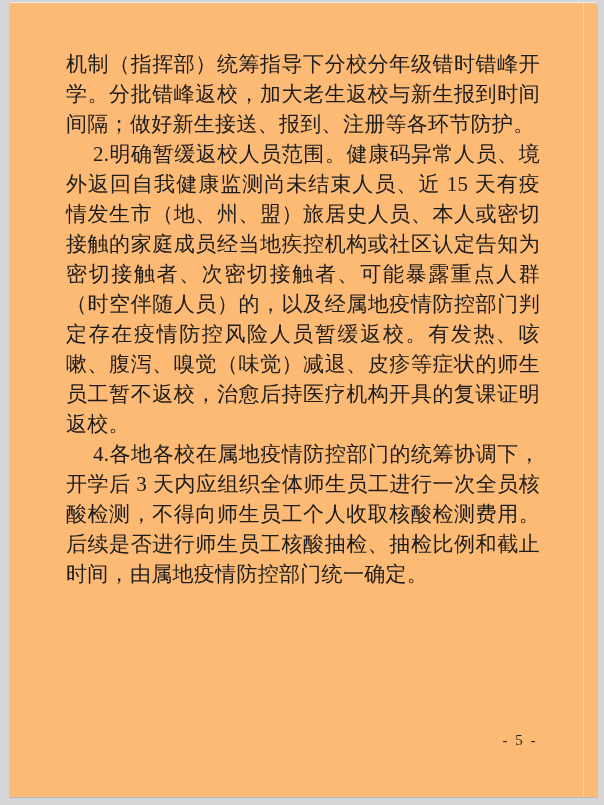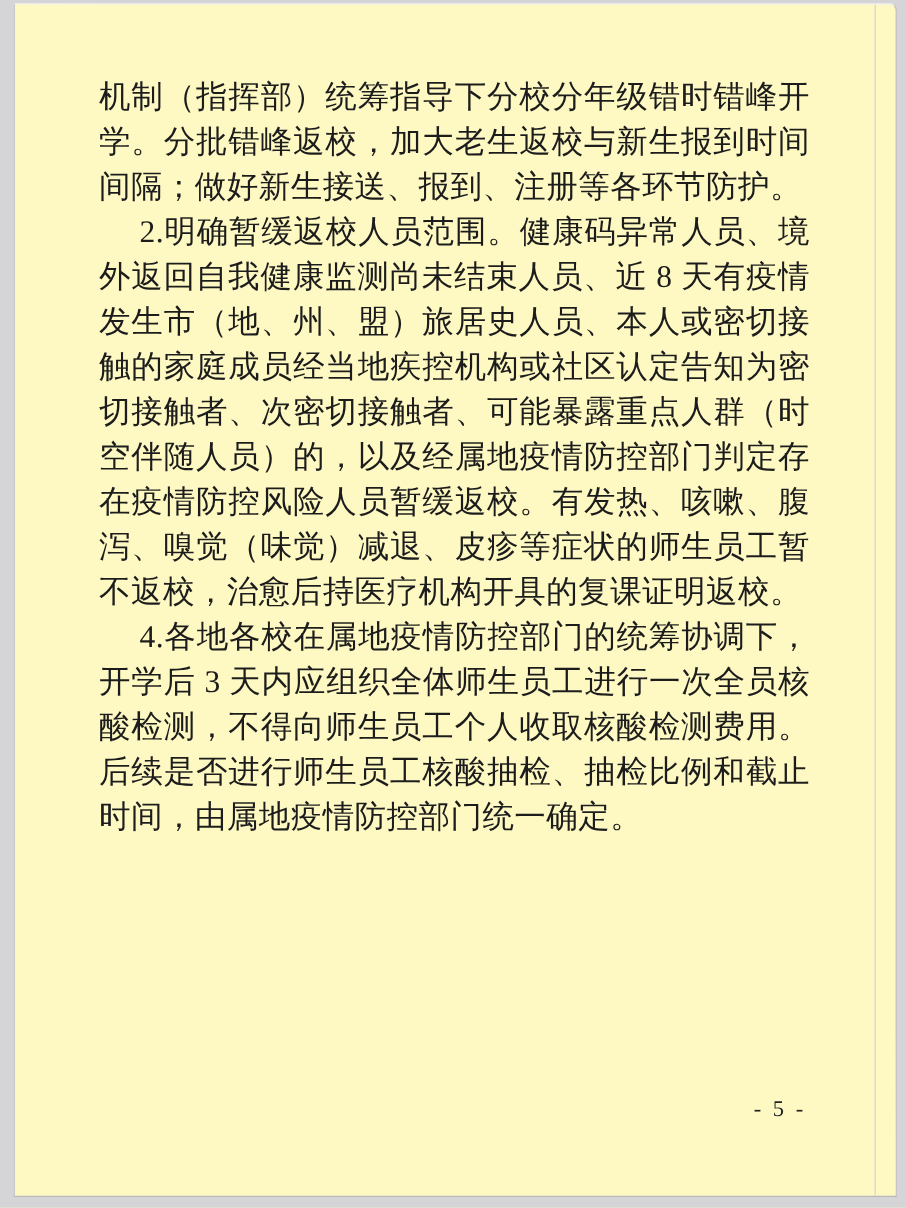--- a/index.html
+++ b/index.html
@@ -16,21 +16,21 @@
     width: 604px;
     height: 805px;
     background: #d5d5d7;
   }
   .page {
     position: absolute;
     left: 9px;
     top: 2px;
     width: 589px;
     height: 796px;
-    background: #fef9c3;
+    background: #fdba74;
     border-left: 1px solid #c9c9cb;
     border-right: 1px solid #c6c6c8;
     border-bottom: 1px solid #b9b9bb;
     border-top: 1px solid #ebebed;
     border-top-right-radius: 5px;
     box-sizing: border-box;
   }
   .scan-edge-line {
     position: absolute;
     top: 0;
@@ -70,18 +70,18 @@
   }
 </style>
 </head>
 <body>
 
 <div class="viewport">
   <div class="page">
     <div class="scan-edge-line"></div>
     <div class="content">
       <p>机制（指挥部）统筹指导下分校分年级错时错峰开学。分批错峰返校，加大老生返校与新生报到时间间隔；做好新生接送、报到、注册等各环节防护。</p>
-      <p class="indent">2.明确暂缓返校人员范围。健康码异常人员、境外返回自我健康监测尚未结束人员、近 8 天有疫情发生市（地、州、盟）旅居史人员、本人或密切接触的家庭成员经当地疾控机构或社区认定告知为密切接触者、次密切接触者、可能暴露重点人群（时空伴随人员）的，以及经属地疫情防控部门判定存在疫情防控风险人员暂缓返校。有发热、咳嗽、腹泻、嗅觉（味觉）减退、皮疹等症状的师生员工暂不返校，治愈后持医疗机构开具的复课证明返校。</p>
+      <p class="indent">2.明确暂缓返校人员范围。健康码异常人员、境外返回自我健康监测尚未结束人员、近 15 天有疫情发生市（地、州、盟）旅居史人员、本人或密切接触的家庭成员经当地疾控机构或社区认定告知为密切接触者、次密切接触者、可能暴露重点人群（时空伴随人员）的，以及经属地疫情防控部门判定存在疫情防控风险人员暂缓返校。有发热、咳嗽、腹泻、嗅觉（味觉）减退、皮疹等症状的师生员工暂不返校，治愈后持医疗机构开具的复课证明返校。</p>
       <p class="indent">4.各地各校在属地疫情防控部门的统筹协调下，开学后 3 天内应组织全体师生员工进行一次全员核酸检测，不得向师生员工个人收取核酸检测费用。后续是否进行师生员工核酸抽检、抽检比例和截止时间，由属地疫情防控部门统一确定。</p>
     </div>
     <div class="page-number">- 5 -</div>
   </div>
 </div>
 
 </body></html>

